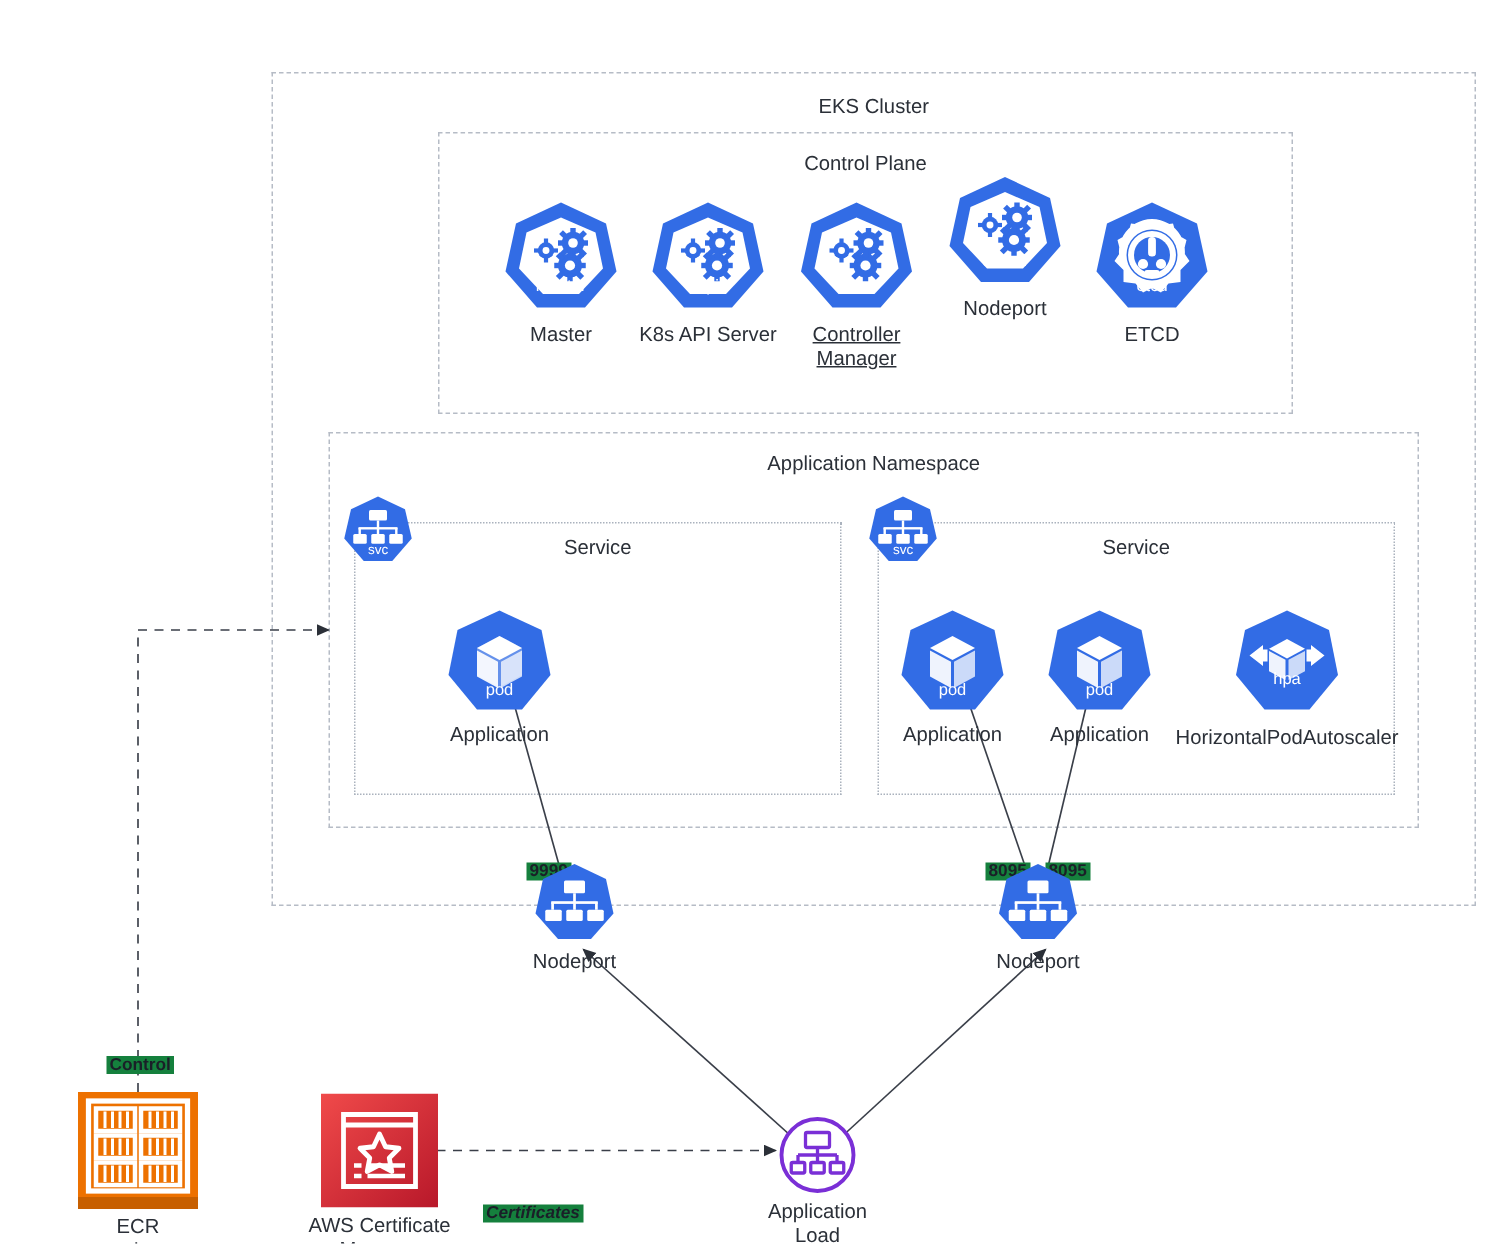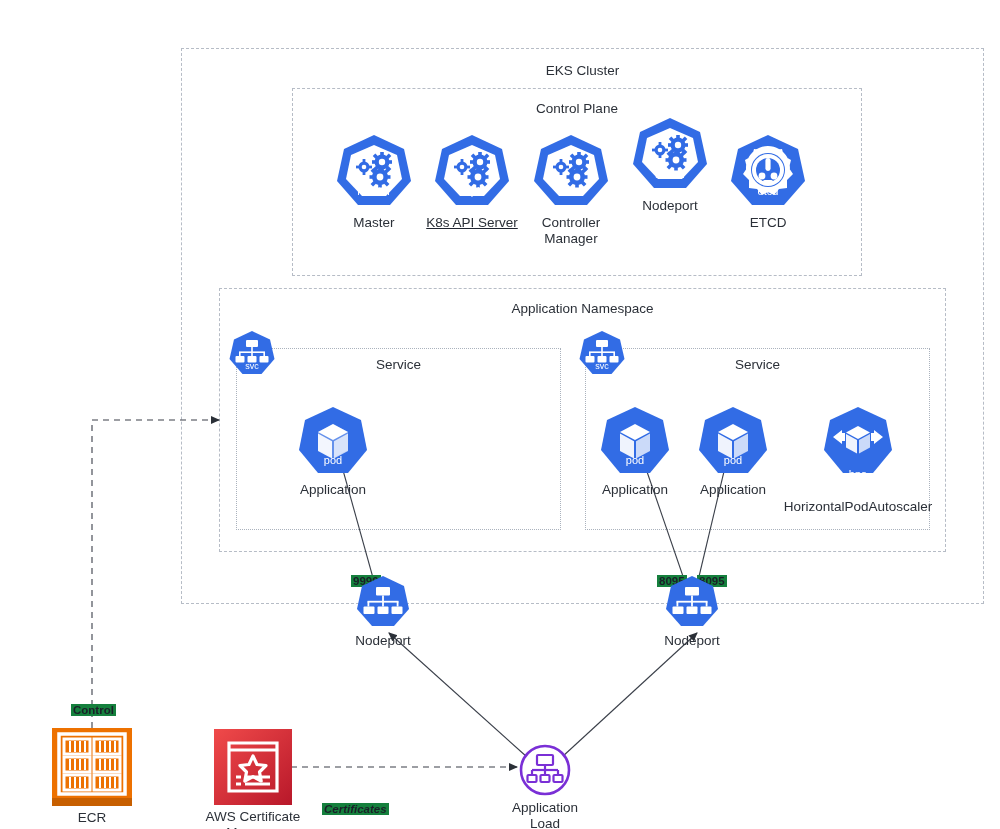--- a/index.html
+++ b/index.html
@@ -117,21 +117,21 @@
              <rect x="50.6" y="35.8" width="3.6" height="5" transform="rotate(45 52.4 38.3)"></rect>
              <rect x="37.8" y="48" width="3.6" height="5" transform="rotate(45 39.6 50.5)"></rect>
             </g>
         </g>
       </svg>
       <span class="badge" style="top:53px;">master</span>
     </span>
     <div class="cap" style="margin-top:6px;">Master</div>
   </div>
 
-  <div class="node" style="left:432px;top:133px;width:80px;text-decoration:underline;">
+  <div class="node" style="left:432px;top:133px;width:80px;">
     <span class="k8s" style="width:80px;height:76px;">
       <svg width="80" height="76" viewBox="0 0 80 76">
         <path d="M40 2 L70 16 L77 48 L56 72 L24 72 L3 48 L10 16 Z" fill="#326ce5"></path>
         <path d="M40 12 L63 22 L68 46 L52 63 L28 63 L12 46 L17 22 Z" fill="#ffffff"></path>
         <g fill="#326ce5">
           <circle cx="48" cy="29" r="7.5"></circle>
             <circle cx="48" cy="29" r="3.2" fill="#ffffff"></circle>
           <g>
               <rect x="46.2" y="19" width="3.6" height="5"></rect>
               <rect x="46.2" y="34" width="3.6" height="5"></rect>
@@ -204,21 +204,21 @@
               <rect x="51.5" y="42.2" width="5" height="3.6"></rect>
              <rect x="37.8" y="35.8" width="3.6" height="5" transform="rotate(-45 39.6 38.3)"></rect>
              <rect x="50.6" y="48" width="3.6" height="5" transform="rotate(-45 52.4 50.5)"></rect>
              <rect x="50.6" y="35.8" width="3.6" height="5" transform="rotate(45 52.4 38.3)"></rect>
              <rect x="37.8" y="48" width="3.6" height="5" transform="rotate(45 39.6 50.5)"></rect>
             </g>
         </g>
       </svg>
       <span class="badge" style="top:53px;">c-m</span>
     </span>
-    <div class="cap wrap" style="margin-top:6px;">Controller Manager</div>
+    <div class="cap wrap" style="margin-top:6px;text-decoration:underline;">Controller Manager</div>
   </div>
 
   <div class="node" style="left:630px;top:116px;width:80px;">
     <span class="k8s" style="width:80px;height:76px;">
       <svg width="80" height="76" viewBox="0 0 80 76">
         <path d="M40 2 L70 16 L77 48 L56 72 L24 72 L3 48 L10 16 Z" fill="#326ce5"></path>
         <path d="M40 12 L63 22 L68 46 L52 63 L28 63 L12 46 L17 22 Z" fill="#ffffff"></path>
         <g fill="#326ce5">
           <circle cx="48" cy="29" r="7.5"></circle>
             <circle cx="48" cy="29" r="3.2" fill="#ffffff"></circle>
@@ -372,23 +372,23 @@
       <svg width="76" height="72" viewBox="0 0 76 72">
         <path d="M38 2 L66 15 L72 45 L53 68 L23 68 L4 45 L10 15 Z" fill="#326ce5"></path>
         <g fill="#ffffff">
           <path d="M38 21 L50 27.5 L38 34 L26 27.5 Z"></path>
           <path d="M26 29 L37 34.9 L37 48.4 L26 42.5 Z" opacity="0.92"></path>
           <path d="M39 34.9 L50 29 L50 42.5 L39 48.4 Z" opacity="0.75"></path>
           <path d="M22 28 L22 25 L13 32 L22 39 L22 36 L25 36 L25 28 Z"></path>
           <path d="M54 28 L54 25 L63 32 L54 39 L54 36 L51 36 L51 28 Z"></path>
         </g>
       </svg>
-      <span class="badge" style="top:64px;">hpa</span>
-    </span>
-    <div class="cap" style="margin-top:22px;margin-left:-38px;width:152px;">HorizontalPodAutoscaler</div>
+      <span class="badge" style="top:43px;">hpa</span>
+    </span>
+    <div class="cap" style="margin-top:7px;margin-left:-38px;width:152px;">HorizontalPodAutoscaler</div>
   </div>
 
   <div class="node" style="left:355px;top:575px;width:56px;">
     <span class="k8s" style="width:56px;height:54px;">
       <svg width="56" height="54" viewBox="0 0 56 54">
         <path d="M28 1 L49 11 L54 34 L39 51 L17 51 L2 34 L7 11 Z" fill="#326ce5"></path>
         <g fill="#ffffff">
           <rect x="21" y="12" width="14" height="8.5" rx="1"></rect>
           <rect x="27.1" y="20.5" width="1.8" height="6"></rect>
           <rect x="12.5" y="25.8" width="31" height="1.8"></rect>

